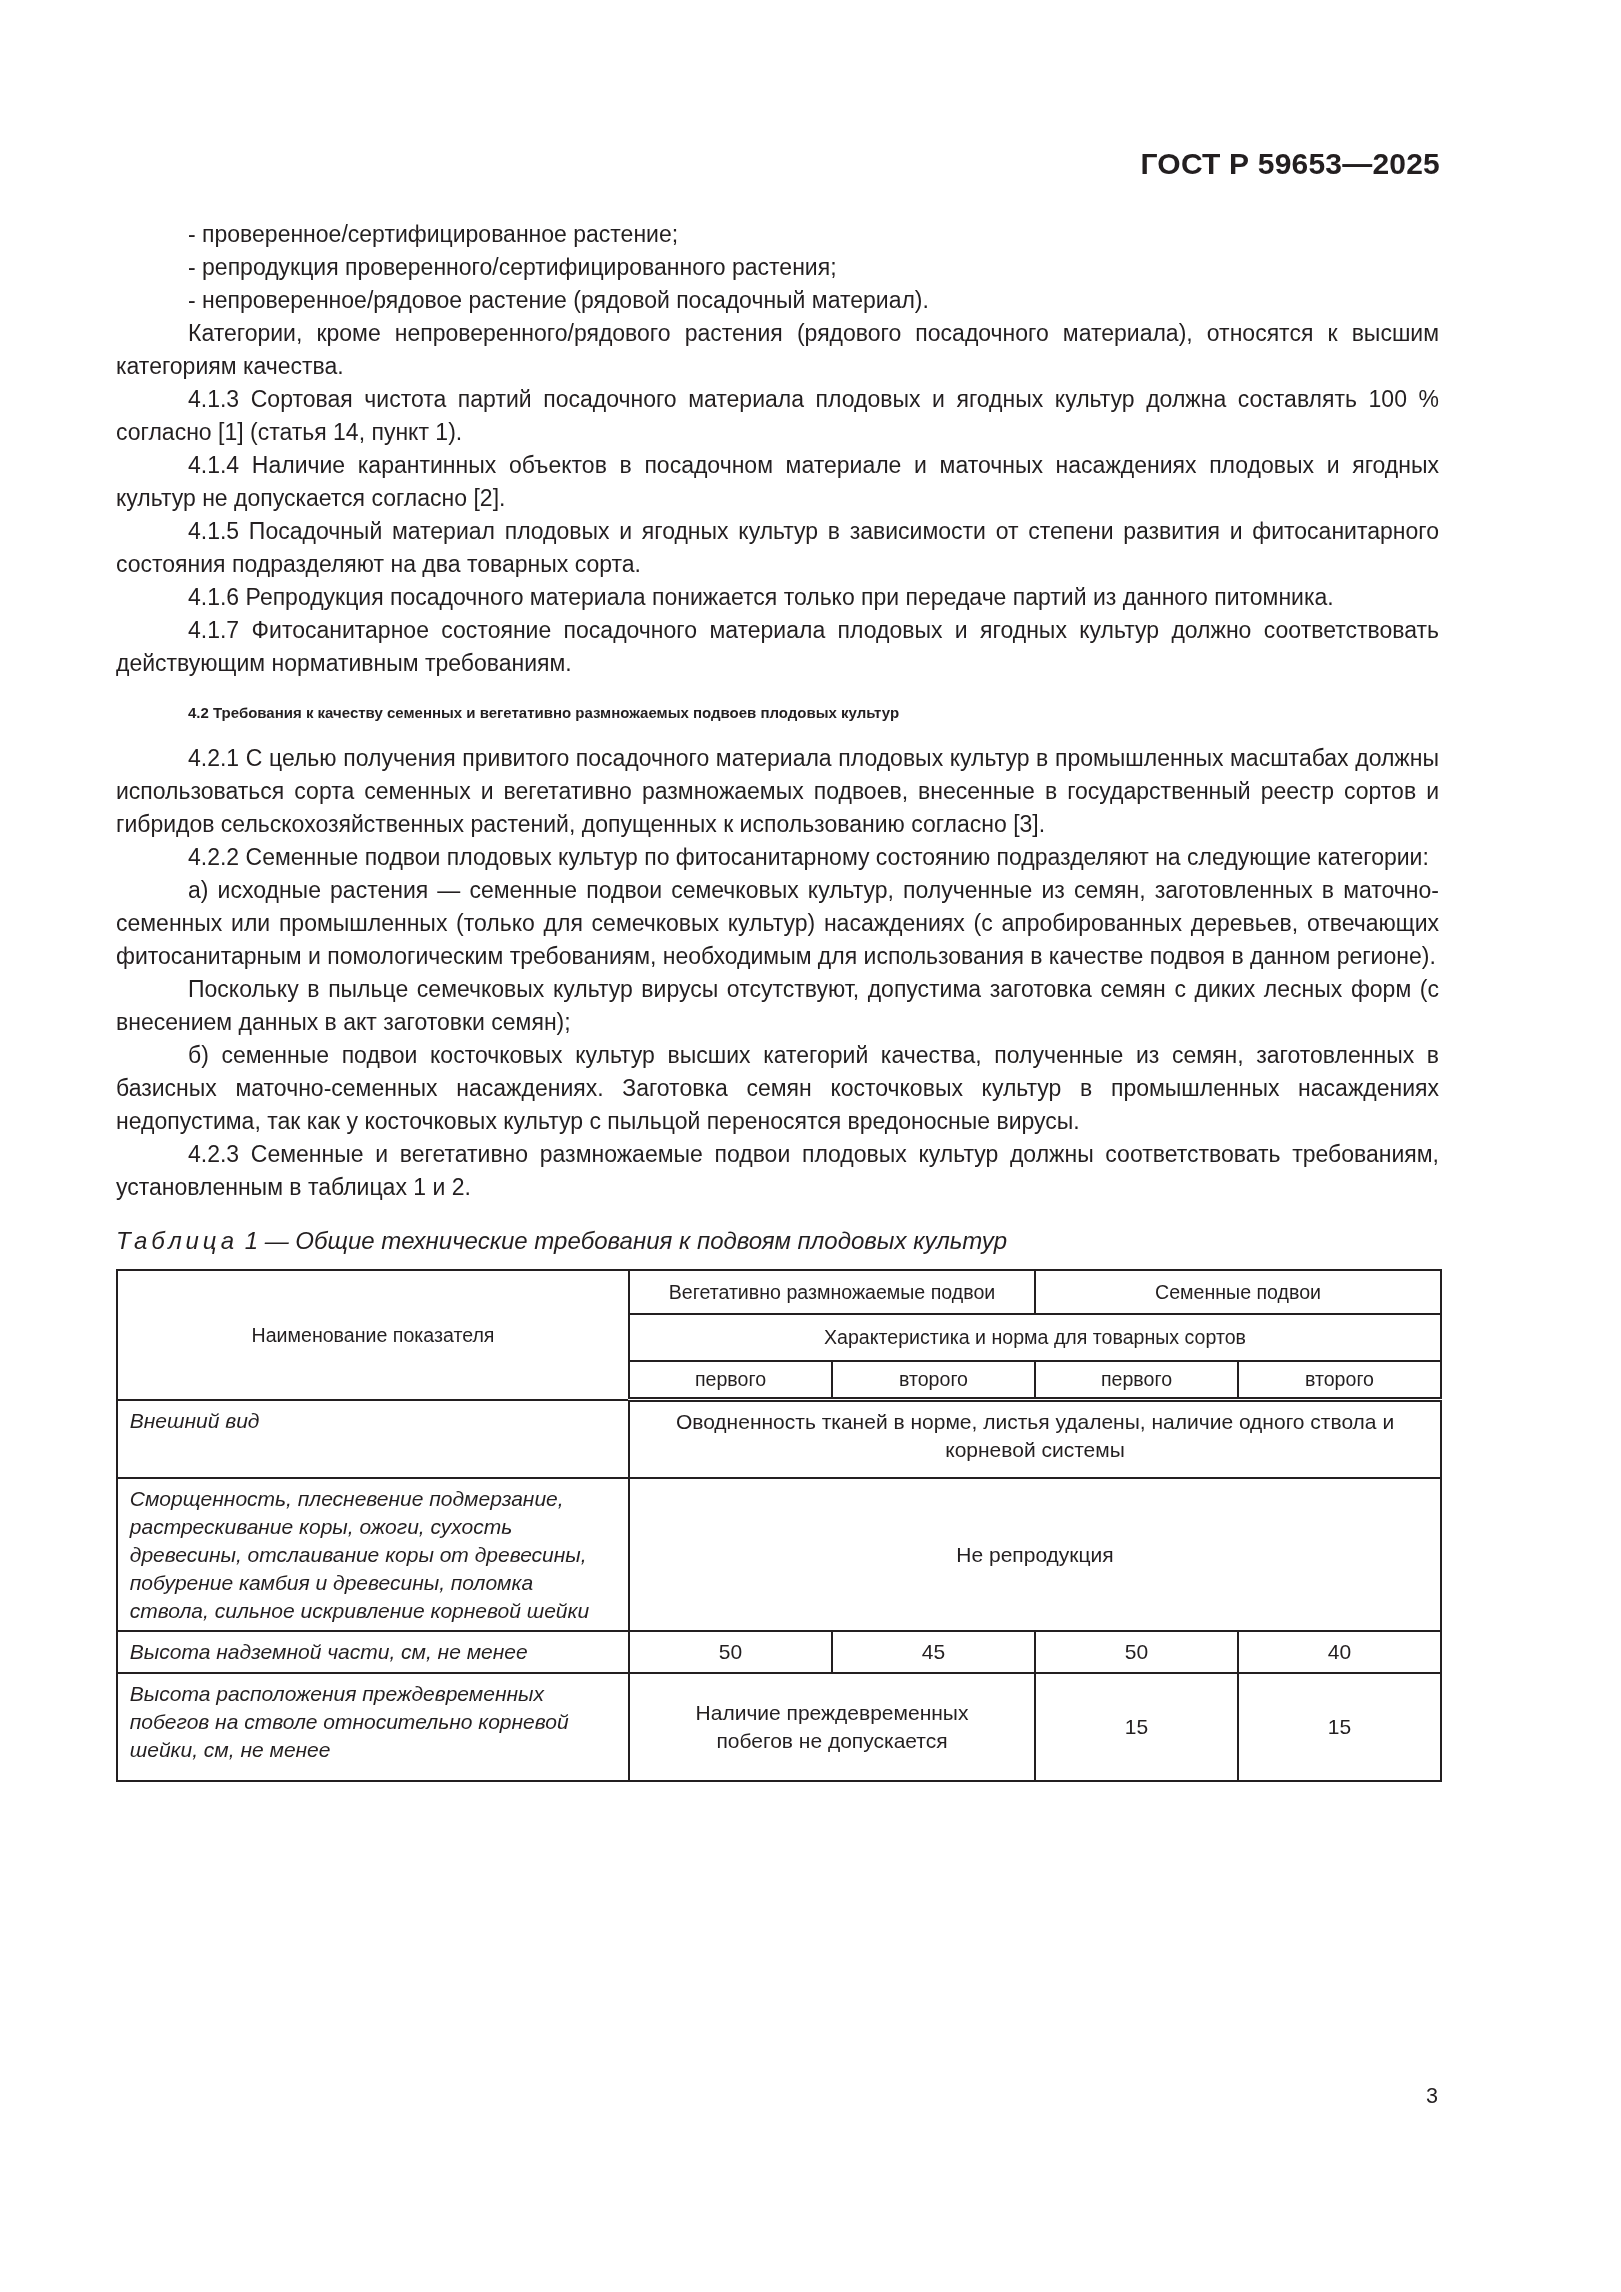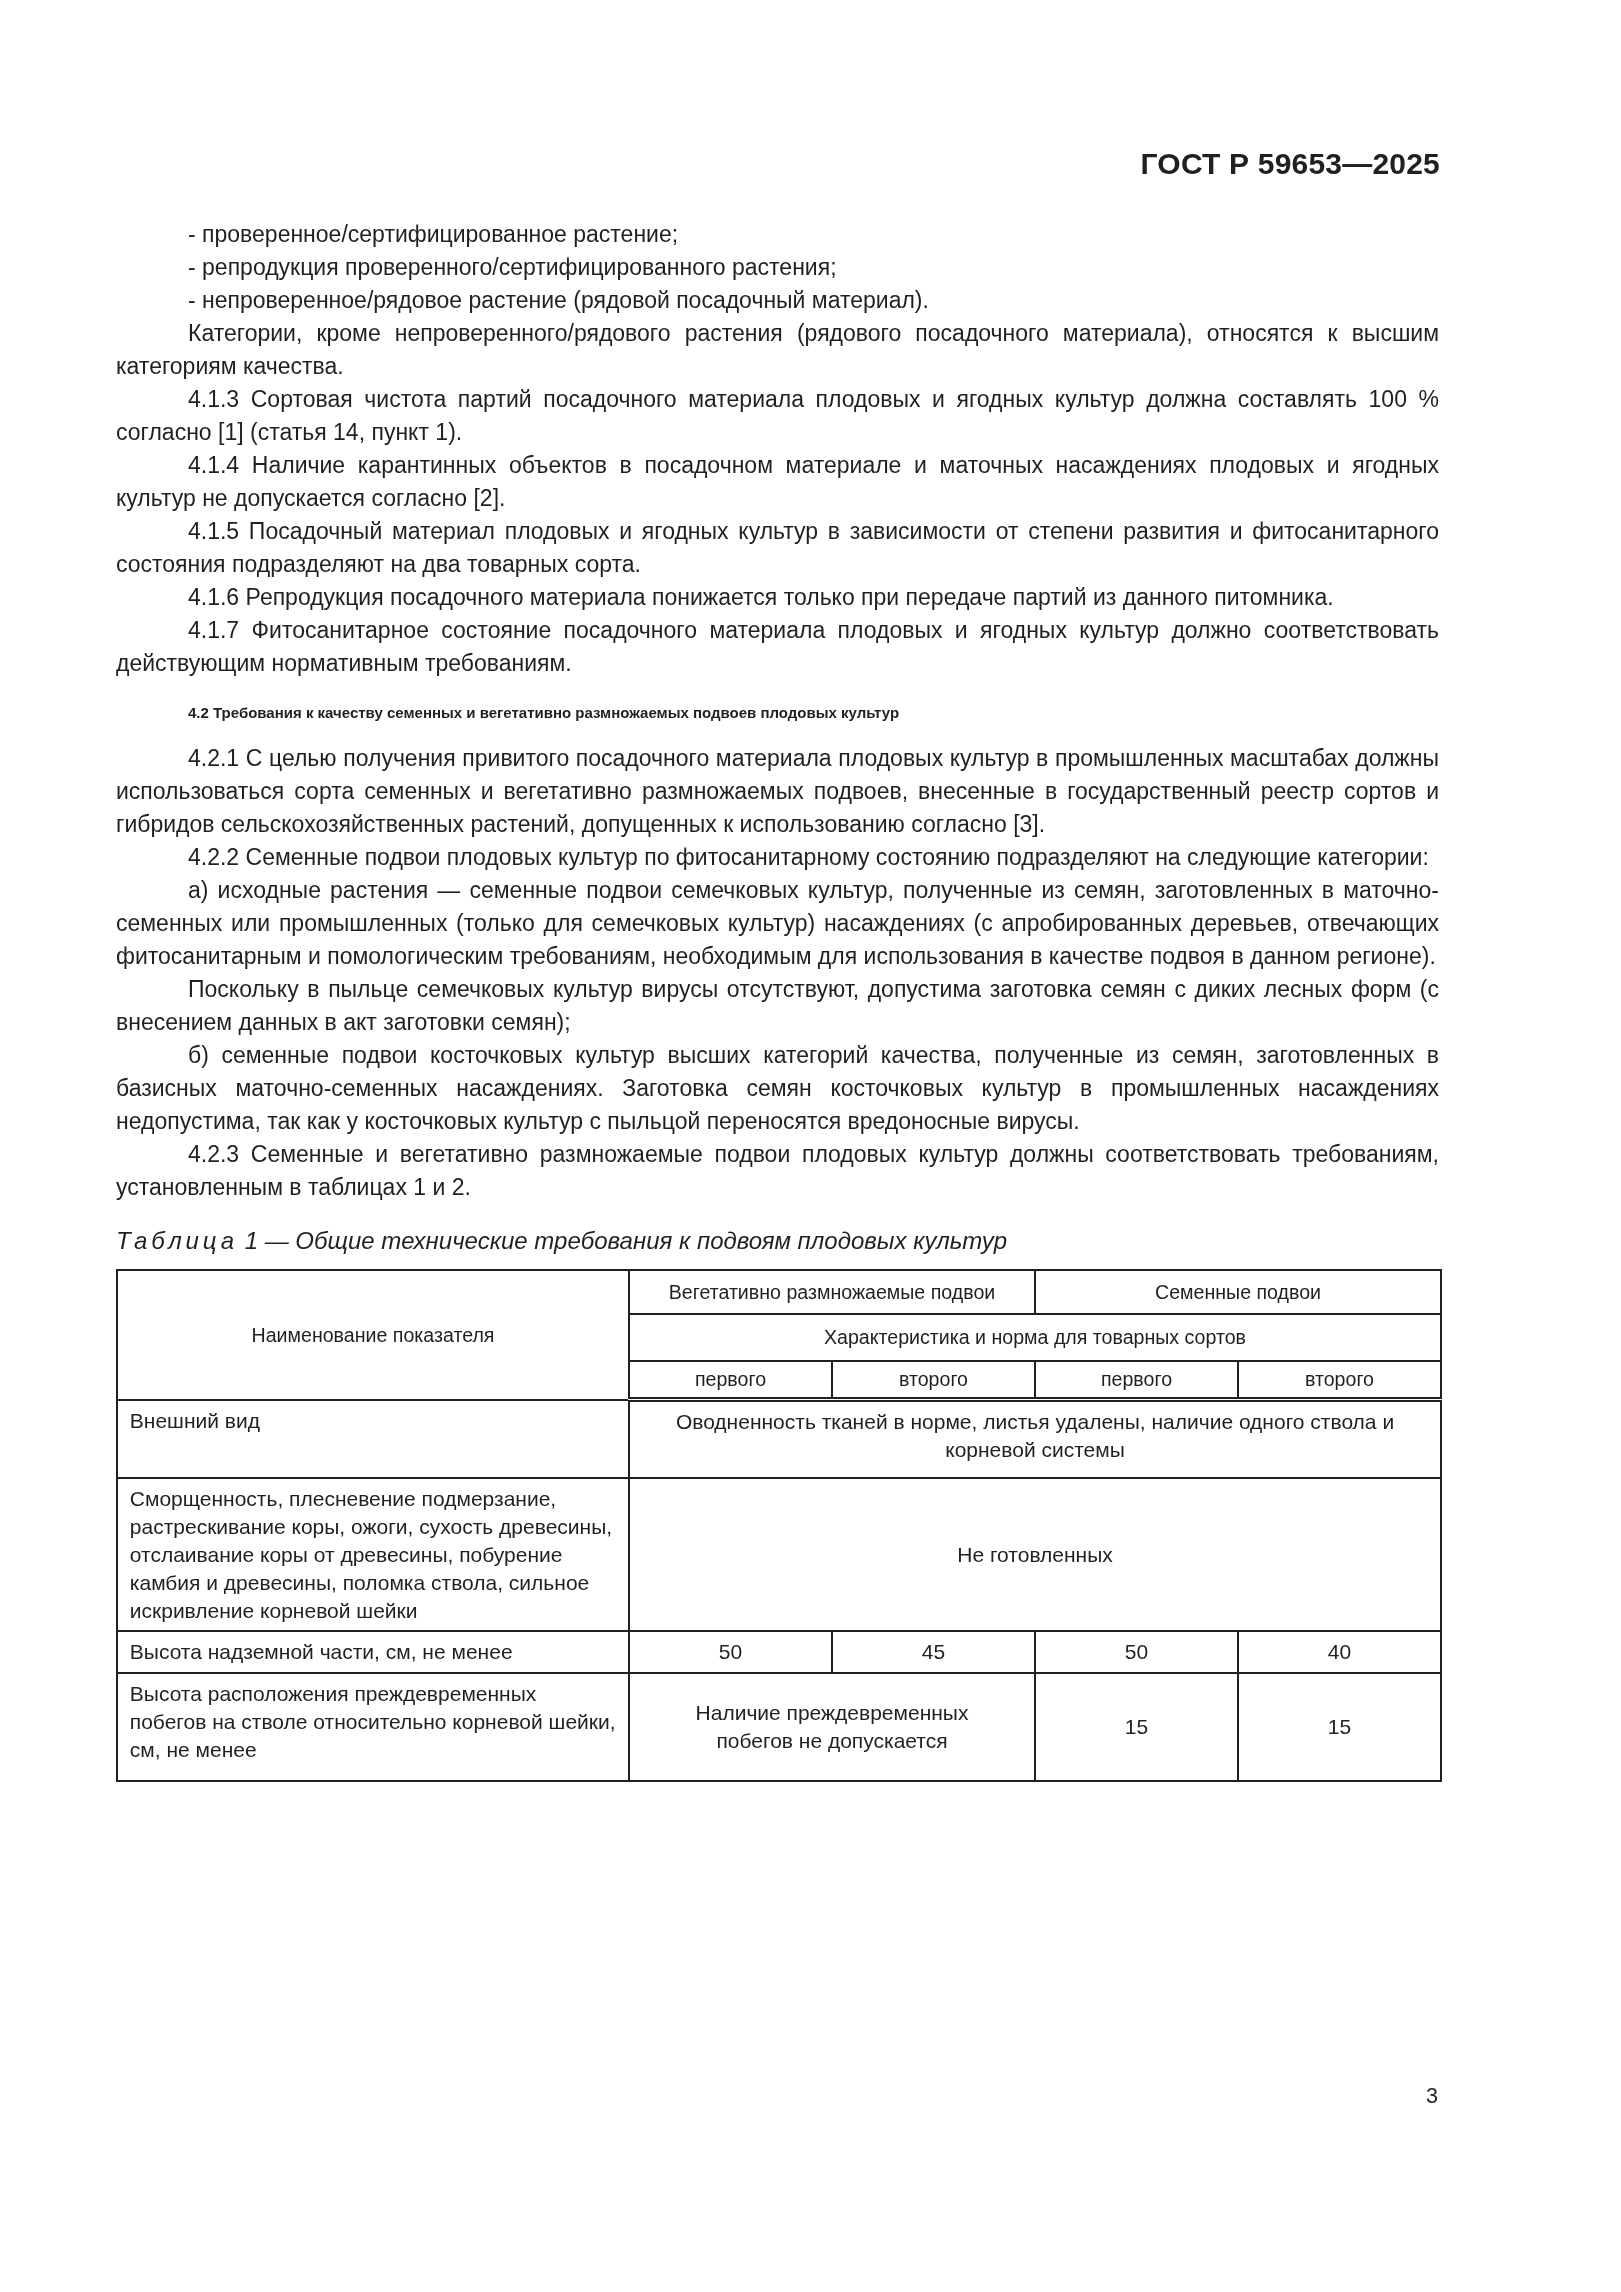--- a/index.html
+++ b/index.html
@@ -8,21 +8,21 @@
   .header-code { position: absolute; top: 147px; right: 181px; font-weight: bold; font-size: 30px; letter-spacing: 0.2px; }
   .body-text { position: absolute; left: 116px; width: 1323px; top: 218px; font-size: 23px; line-height: 33px; }
   .p { margin: 0; text-align: justify; }
   .indent { text-indent: 72px; }
   .sec-title { margin: 15.7px 0 13.7px 72px; font-weight: bold; font-size: 15px; line-height: 33px; padding-right: 39px; }
   .gap-before-caption { height: 21.6px; }
   .caption { font-size: 24px; line-height: 29px; margin: 0 0 13.7px 0; font-style: italic; }
   .caption .spaced { letter-spacing: 3.9px; }
   table.t1 { border-collapse: collapse; width: 1323px; font-size: 21px; line-height: 28px; table-layout: fixed; }
   table.t1 td { border: 2.5px solid #231f20; padding: 0 29px; vertical-align: middle; text-align: center; }
-  table.t1 td.lbl { text-align: left; vertical-align: top; padding: 5.9px 11.8px; }
+  table.t1 td.lbl { text-align: left; vertical-align: top; padding: 5.9px 11.8px; font-style: italic; }
   table.t1 .hdr-small { font-size: 19.6px; }
   table.t1 tr.last-hdr td { border-bottom: 5.9px double #231f20; }
   .page-num { position: absolute; top: 2083px; right: 183px; font-size: 21.6px; }
 </style>
 </head>
 <body>
 
 <div class="header-code">ГОСТ Р 59653—2025</div>
 
 <div class="body-text">
@@ -71,21 +71,21 @@
       <td class="hdr-small">второго</td>
       <td class="hdr-small">первого</td>
       <td class="hdr-small">второго</td>
     </tr>
     <tr style="height:78px">
       <td class="lbl">Внешний вид</td>
       <td colspan="4" style="vertical-align:top;padding-top:5.9px">Оводненность тканей в норме, листья удалены, наличие одного ствола и корневой системы</td>
     </tr>
     <tr style="height:152px">
       <td class="lbl">Сморщенность, плесневение подмерза­ние, растрескивание коры, ожоги, сухость древесины, отслаивание коры от древе­сины, побурение камбия и древесины, поломка ствола, сильное искривление корневой шейки</td>
-      <td colspan="4">Не готовленных</td>
+      <td colspan="4">Не репродукция</td>
     </tr>
     <tr style="height:41px">
       <td class="lbl" style="vertical-align:middle">Высота надземной части, см, не менее</td>
       <td>50</td>
       <td>45</td>
       <td>50</td>
       <td>40</td>
     </tr>
     <tr style="height:108px">
       <td class="lbl">Высота расположения преждевременных побегов на стволе относительно корне­вой шейки, см, не менее</td>

